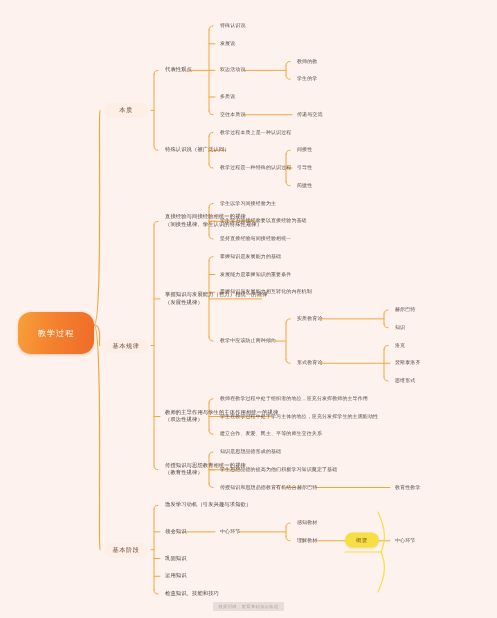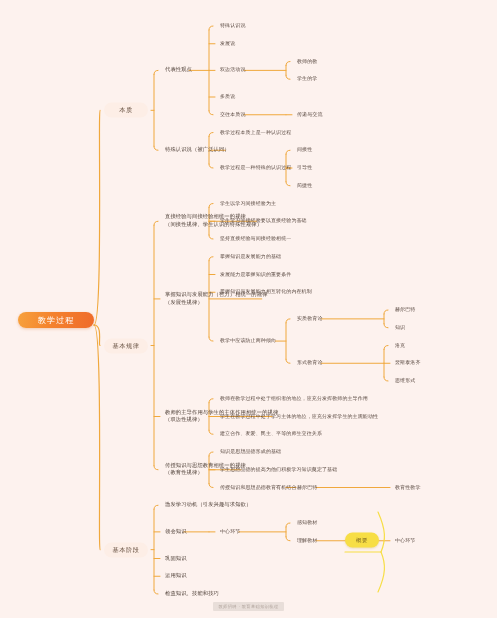--- a/index.html
+++ b/index.html
@@ -21,21 +21,21 @@
     transform:translateY(-50%);
   }
   .node.l2{font-size:5.3px;color:#4f4038;}
   .node.l3{font-size:5.0px;}
   .node.l4{font-size:5.0px;}
   .node.l5{font-size:5.0px;}
 
   .root{
     position:absolute;
     left:18px;top:312px;
-    width:76px;height:16px;
+    width:76px;height:42px;
     border-radius:13px;
     background:linear-gradient(100deg,#f7a13c 0%,#f4822e 45%,#ef6b2a 100%);
     box-shadow:0 1px 3px rgba(220,120,50,.35);
     display:flex;align-items:center;justify-content:center;
     color:#fff;font-size:8.2px;letter-spacing:1px;
   }
   .branch{
     position:absolute;
     height:15px;
     border-radius:8px;

